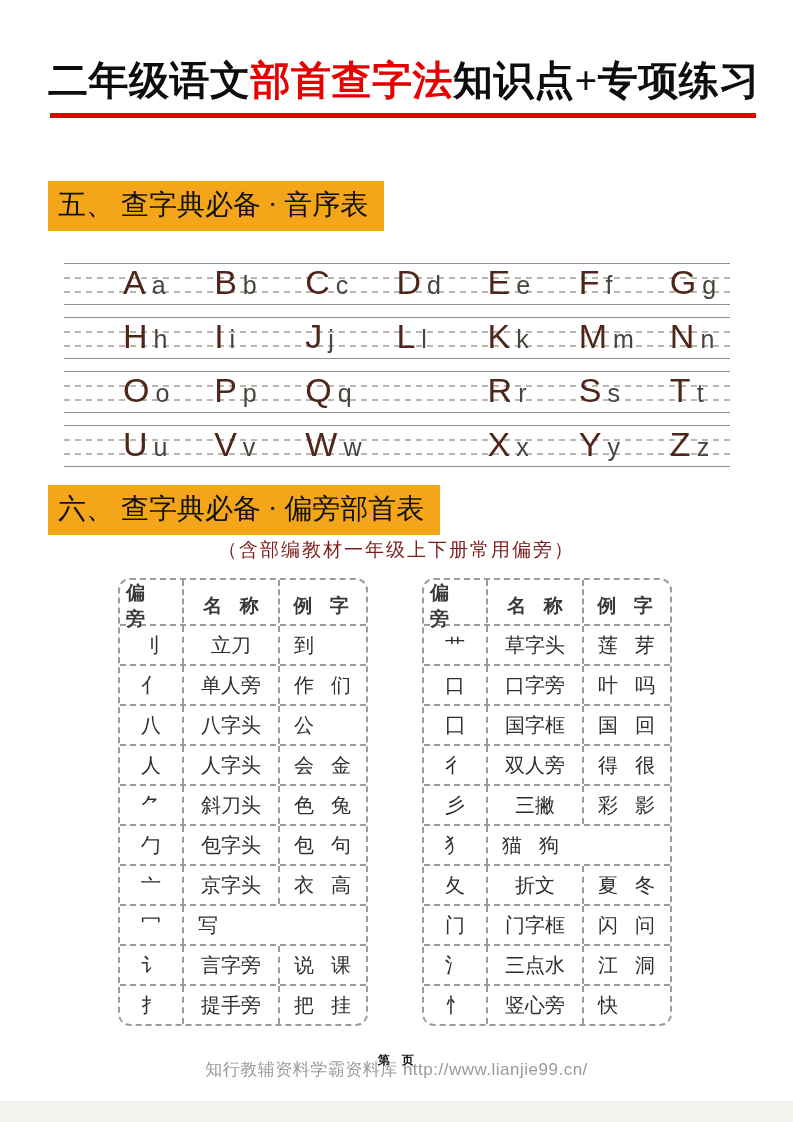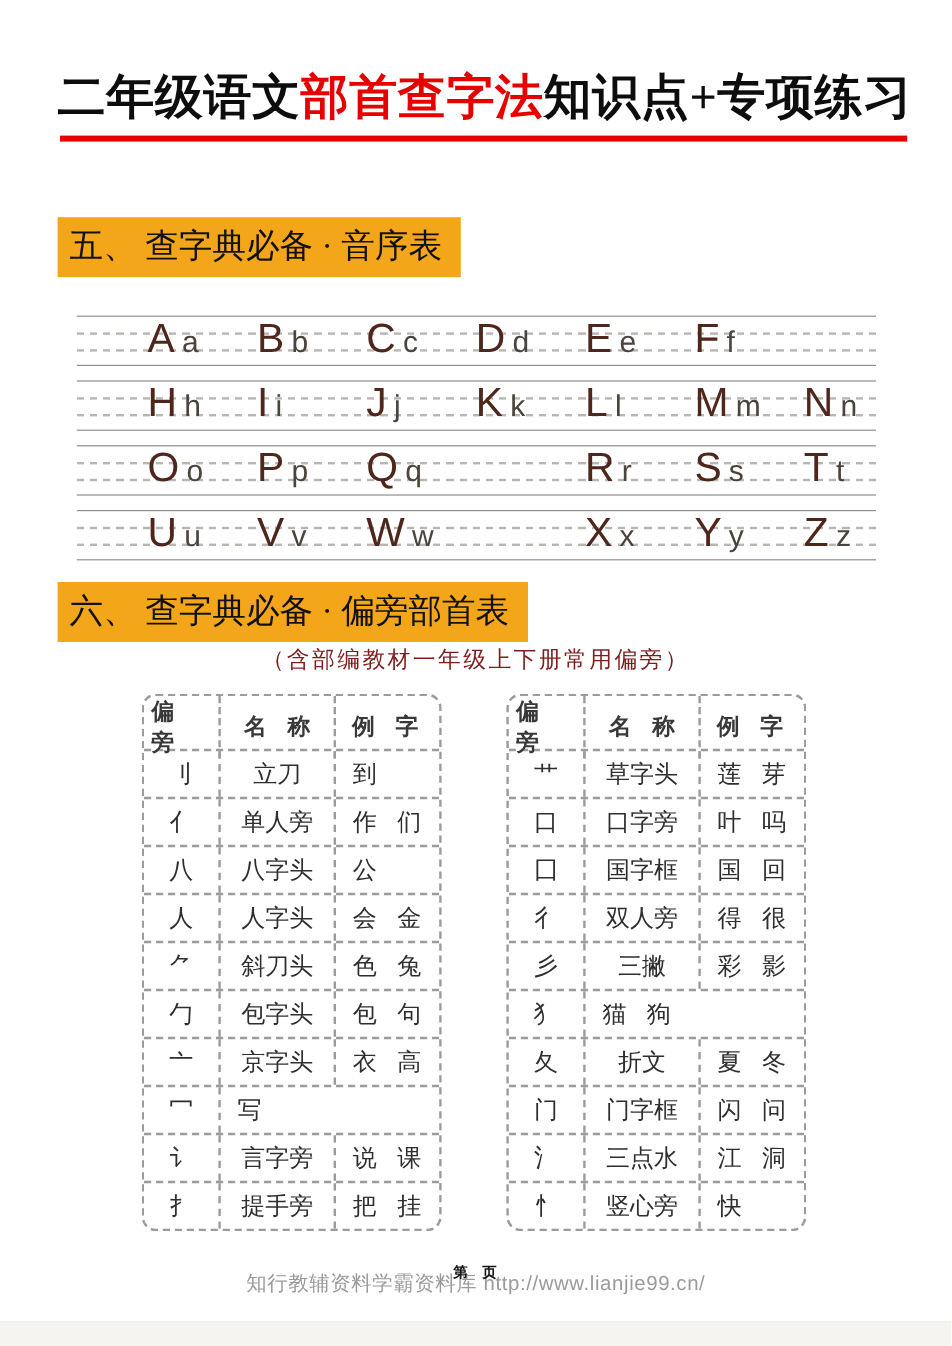--- a/index.html
+++ b/index.html
@@ -106,41 +106,44 @@
         </div>
       <div class="cell">
           <span class="pair"><span>D</span><span class="low">d</span></span>
         </div>
       <div class="cell">
           <span class="pair"><span>E</span><span class="low">e</span></span>
         </div>
       <div class="cell">
           <span class="pair"><span>F</span><span class="low">f</span></span>
         </div>
+      <div class="cell">
+          <span class="pair"><span>G</span><span class="low">g</span></span>
+        </div>
     </div>
   </div>
 
   <div class="staff">
     <div class="dash d1"></div>
     <div class="dash d2"></div>
     <div class="cells">
       <div class="cell">
           <span class="pair"><span>H</span><span class="low">h</span></span>
         </div>
       <div class="cell">
           <span class="pair"><span>I</span><span class="low">i</span></span>
         </div>
       <div class="cell">
           <span class="pair"><span>J</span><span class="low">j</span></span>
         </div>
       <div class="cell">
+          <span class="pair"><span>L</span><span class="low">l</span></span>
+        </div>
+      <div class="cell">
           <span class="pair"><span>K</span><span class="low">k</span></span>
-        </div>
-      <div class="cell">
-          <span class="pair"><span>L</span><span class="low">l</span></span>
         </div>
       <div class="cell">
           <span class="pair"><span>M</span><span class="low">m</span></span>
         </div>
       <div class="cell">
           <span class="pair"><span>N</span><span class="low">n</span></span>
         </div>
     </div>
   </div>
 

